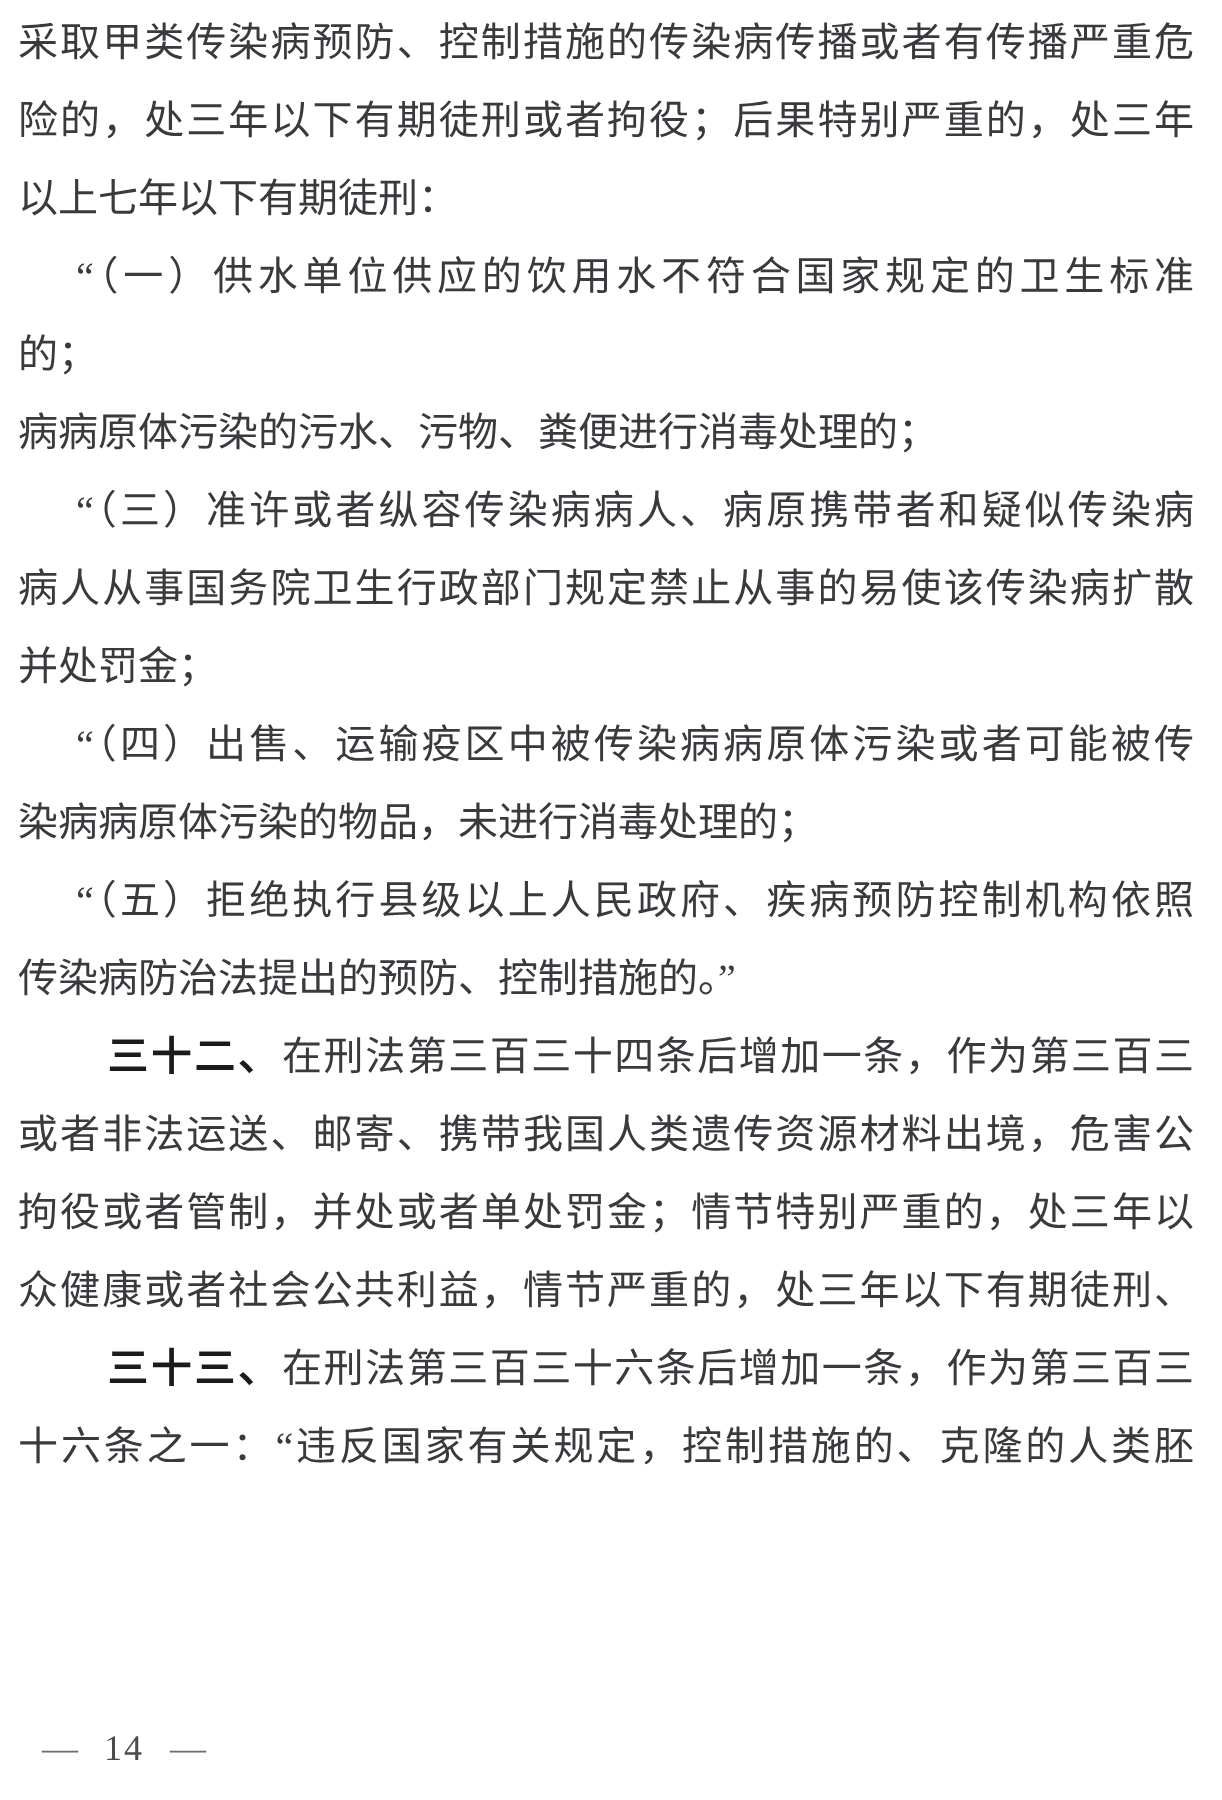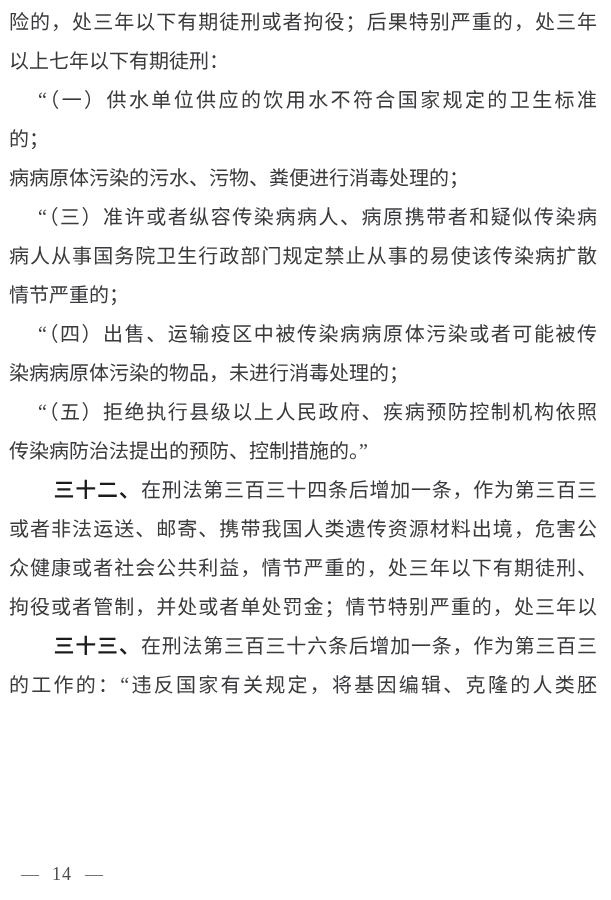--- a/index.html
+++ b/index.html
@@ -54,37 +54,38 @@
     color:var(--footer);
   }
   .footer .dash{ color:var(--dash); }
   .footer .pagenum{ letter-spacing:1px; }
 </style>
 </head>
 <body>
 
 <main class="page">
   <div class="content" id="content">
+      <div class="line fill">采取甲类传染病预防、控制措施的传染病传播或者有传播严重危</div>
       <div class="line fill">险的，处三年以下有期徒刑或者拘役；后果特别严重的，处三年</div>
       <div class="line">以上七年以下有期徒刑：</div>
       <div class="line fill indent-item">“（一）供水单位供应的饮用水不符合国家规定的卫生标准</div>
       <div class="line">的；</div>
       <div class="line">病病原体污染的污水、污物、粪便进行消毒处理的；</div>
       <div class="line fill indent-item">“（三）准许或者纵容传染病病人、病原携带者和疑似传染病</div>
       <div class="line fill">病人从事国务院卫生行政部门规定禁止从事的易使该传染病扩散</div>
-      <div class="line">情节严重的；</div>
+      <div class="line">并处罚金；</div>
       <div class="line fill indent-item">“（四）出售、运输疫区中被传染病病原体污染或者可能被传</div>
       <div class="line">染病病原体污染的物品，未进行消毒处理的；</div>
       <div class="line fill indent-item">“（五）拒绝执行县级以上人民政府、疾病预防控制机构依照</div>
       <div class="line">传染病防治法提出的预防、控制措施的。”</div>
       <div class="line fill indent-num"><span class="clause-num">三十二、</span>在刑法第三百三十四条后增加一条，作为第三百三</div>
       <div class="line fill">或者非法运送、邮寄、携带我国人类遗传资源材料出境，危害公</div>
+      <div class="line fill">拘役或者管制，并处或者单处罚金；情节特别严重的，处三年以</div>
       <div class="line fill">众健康或者社会公共利益，情节严重的，处三年以下有期徒刑、</div>
-      <div class="line fill">拘役或者管制，并处或者单处罚金；情节特别严重的，处三年以</div>
       <div class="line fill indent-num"><span class="clause-num">三十三、</span>在刑法第三百三十六条后增加一条，作为第三百三</div>
-      <div class="line fill">的工作的：“违反国家有关规定，将基因编辑、克隆的人类胚</div>
+      <div class="line fill">十六条之一：“违反国家有关规定，控制措施的、克隆的人类胚</div>
     </div>
   <div class="footer">
     <span class="dash">—</span>
     <span class="pagenum">14</span>
     <span class="dash">—</span>
   </div>
 </main>
 
 </body></html>

